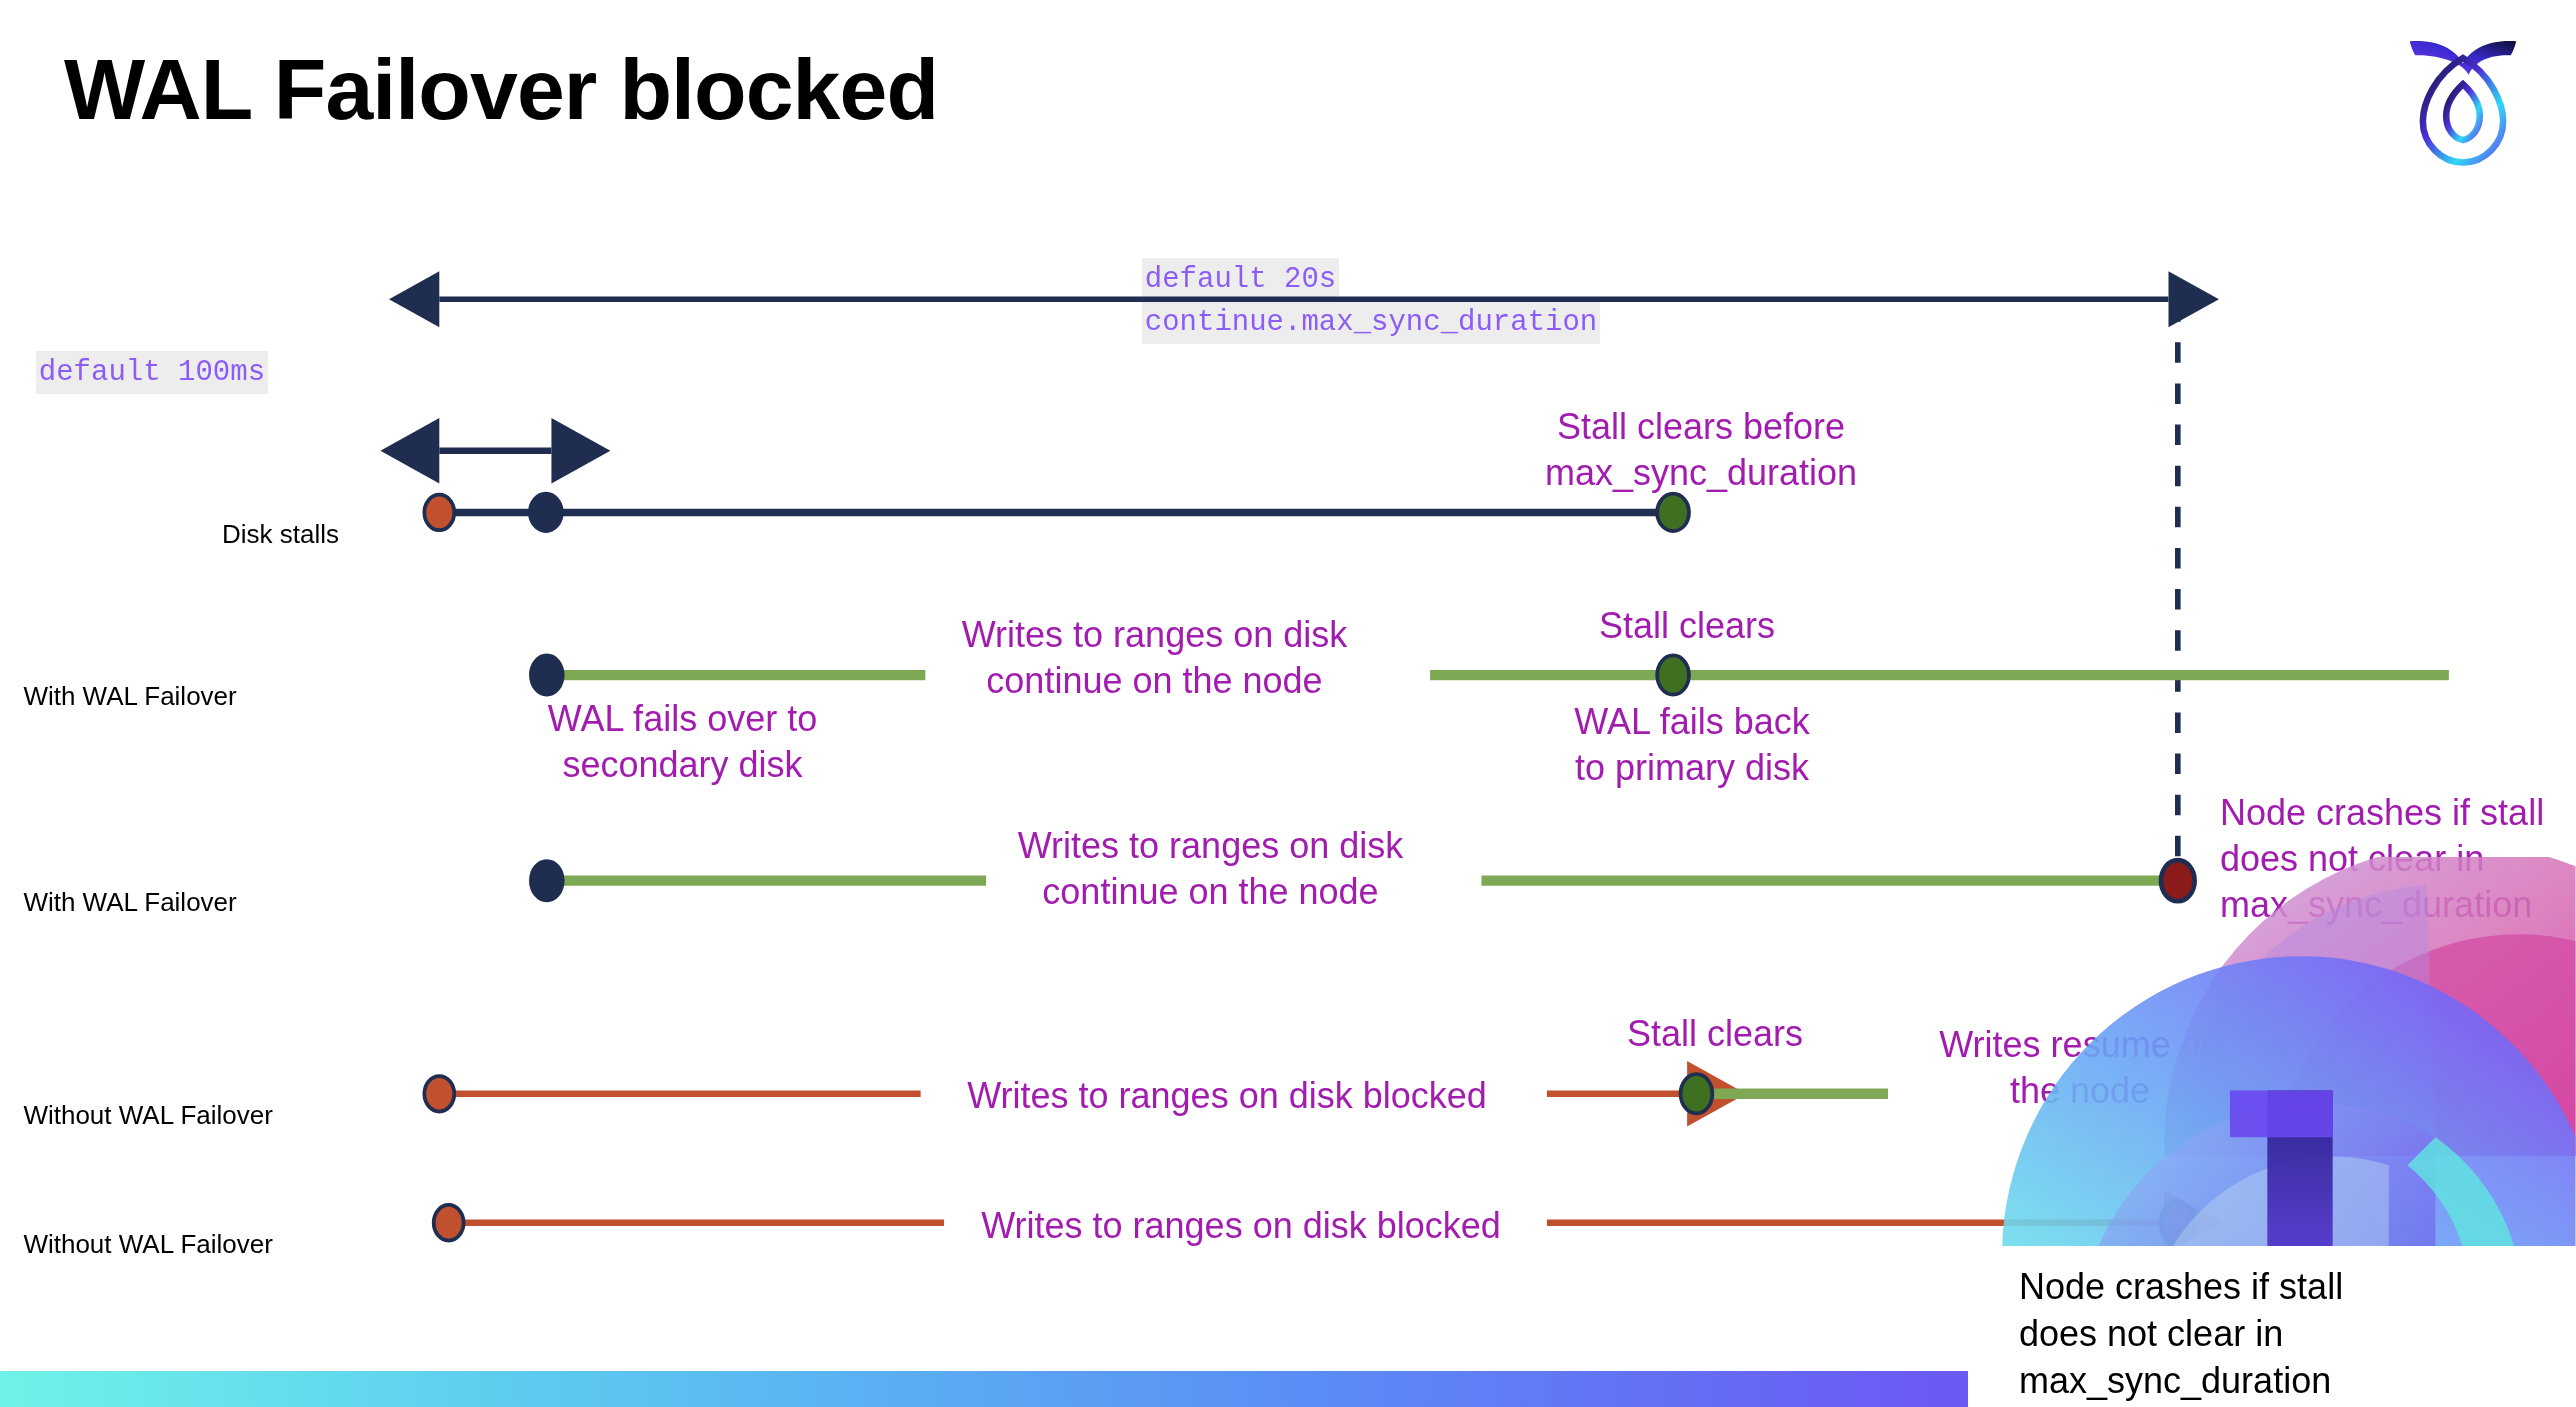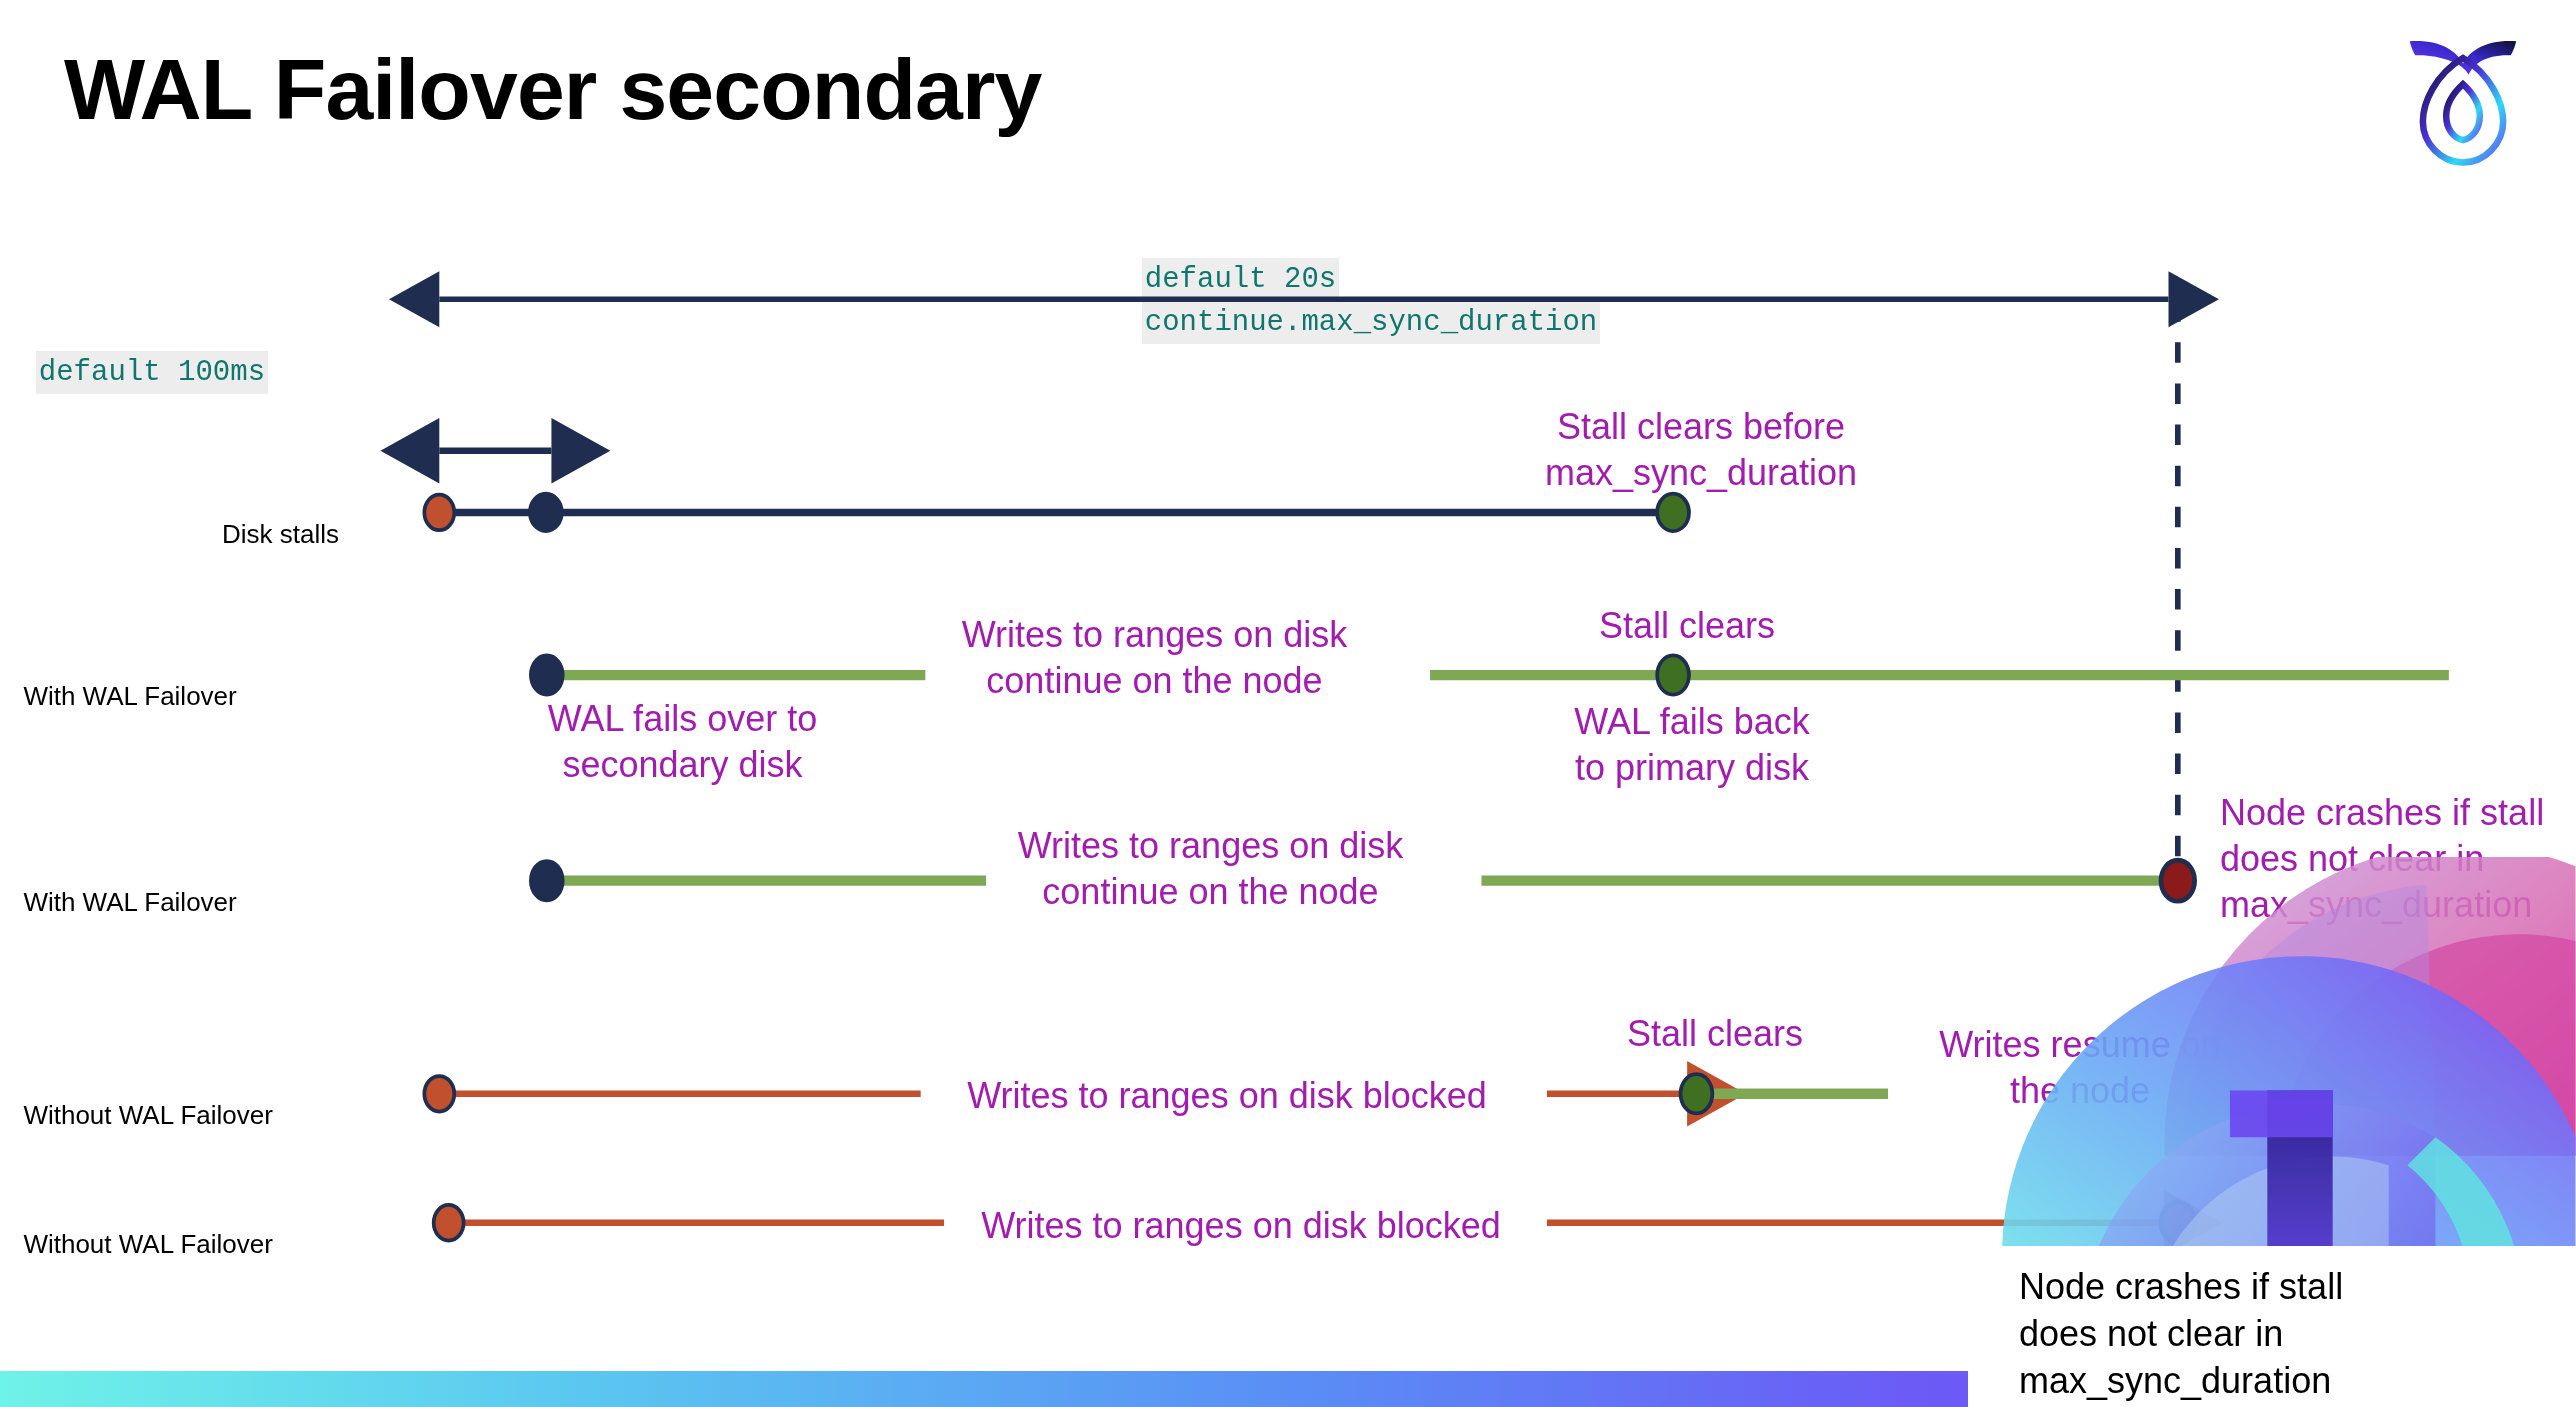--- a/index.html
+++ b/index.html
@@ -15,21 +15,21 @@
     position:absolute;left:64px;top:43px;
     font-size:86px;font-weight:bold;letter-spacing:-0.9px;
     color:#000;line-height:1.08;white-space:nowrap;
   }
 
   
   #brand-logo{position:absolute;left:2402px;top:30px;width:122px;height:140px;}
 
   
   .code-ann{position:absolute;font-family:"Liberation Mono", monospace;
-    font-size:29px;line-height:1.35;color:#0f766e;white-space:nowrap;}
+    font-size:29px;line-height:1.35;color:#8b5cf6;white-space:nowrap;}
   .code-ann span{background:#ededed;display:inline-block;padding:1.9px 2.8px;}
 
   
   #timeline-canvas{position:absolute;left:0;top:0;width:2576px;height:1408px;}
 
   
   .ann{position:absolute;font-size:36px;line-height:1.28;color:#a21caf;
        font-family:"Liberation Sans", sans-serif;}
   .ann.center{text-align:center;}
   .ann.left{text-align:left;}
@@ -47,21 +47,21 @@
   #callout-text{
     position:absolute;left:2019px;top:1264px;width:486px;
     font-size:36px;line-height:1.3;color:#000;z-index:7;
   }
 </style>
 </head>
 <body>
 
 <div class="stage">
 
-  <div id="slide-title">WAL Failover secondary</div>
+  <div id="slide-title">WAL Failover blocked</div>
 
   <svg id="brand-logo" viewBox="0 0 130 150">
     <defs>
       <linearGradient id="lg1" x1="0" y1="0" x2="1" y2="1">
         <stop offset="0%" stop-color="#0b0f2e"></stop>
         <stop offset="40%" stop-color="#4b2fd6"></stop>
         <stop offset="70%" stop-color="#2fd8f5"></stop>
         <stop offset="100%" stop-color="#6a47f0"></stop>
       </linearGradient>
       <linearGradient id="lg2" x1="1" y1="0" x2="0" y2="1">

